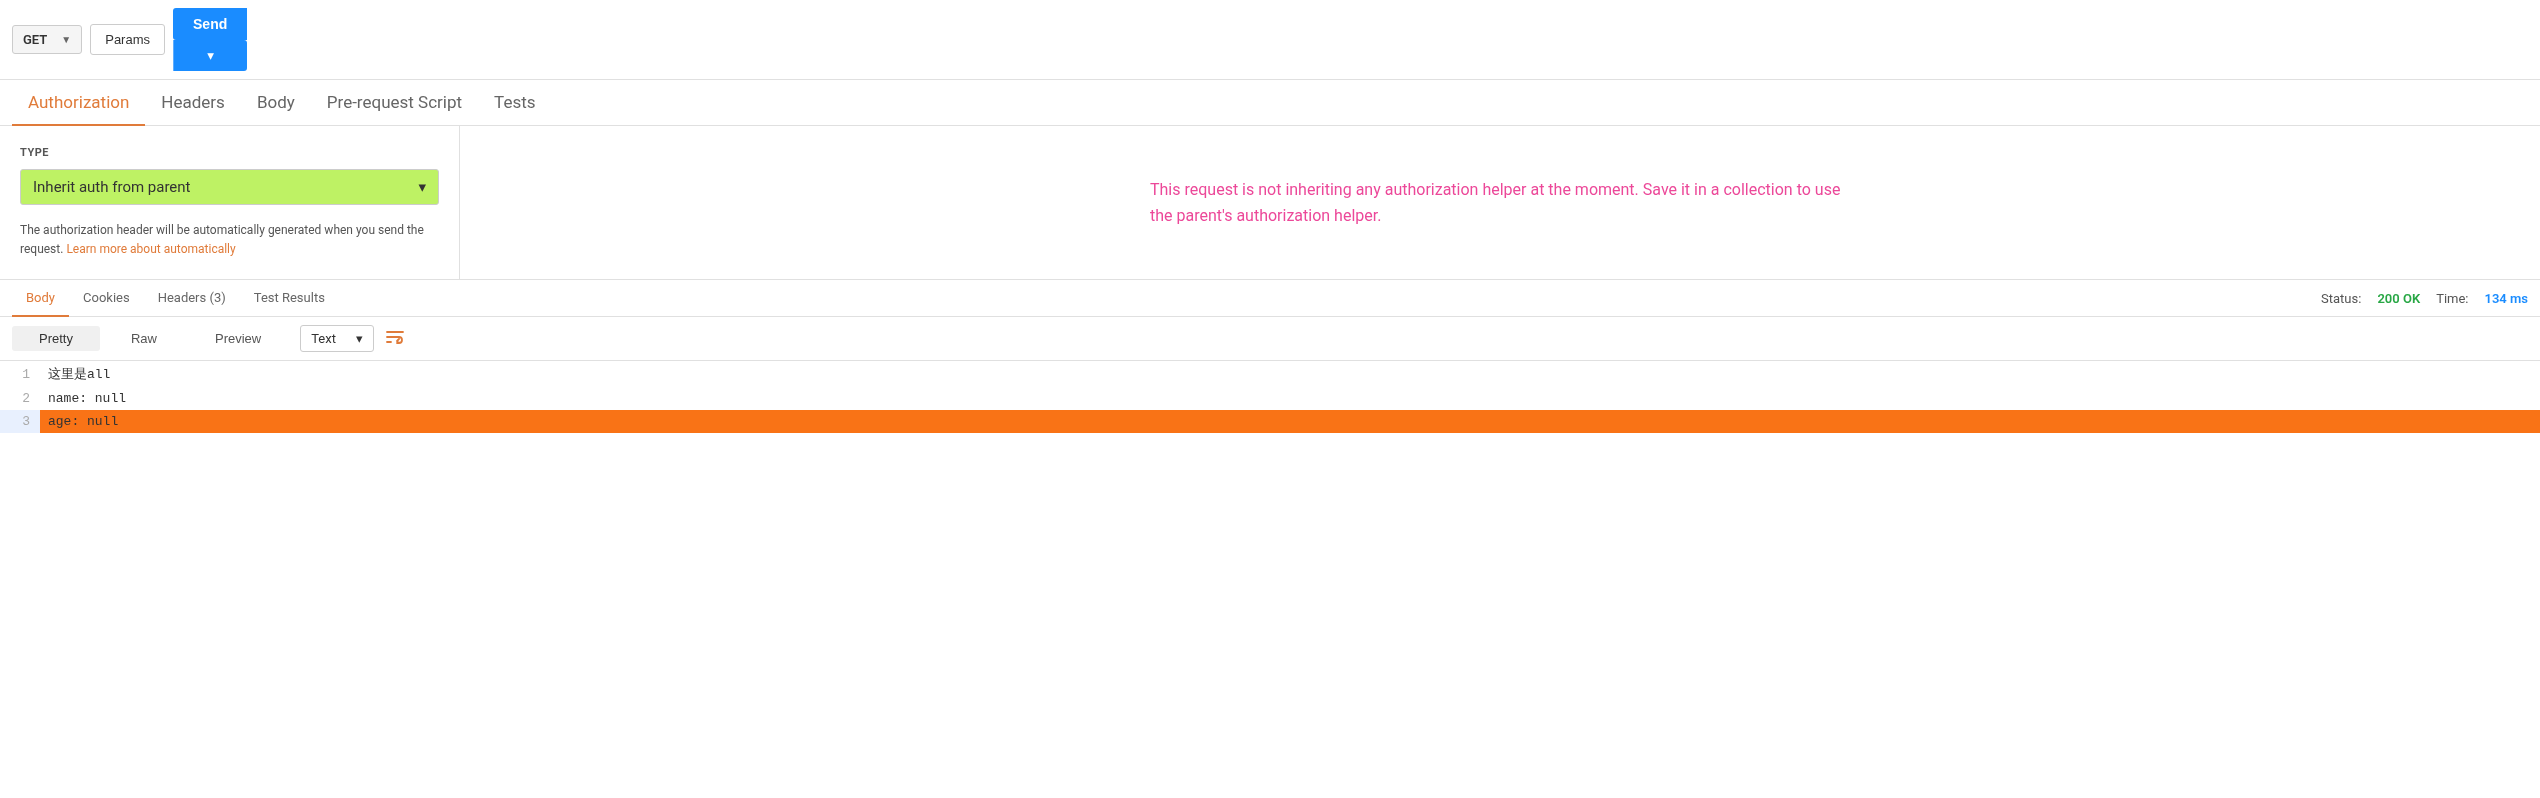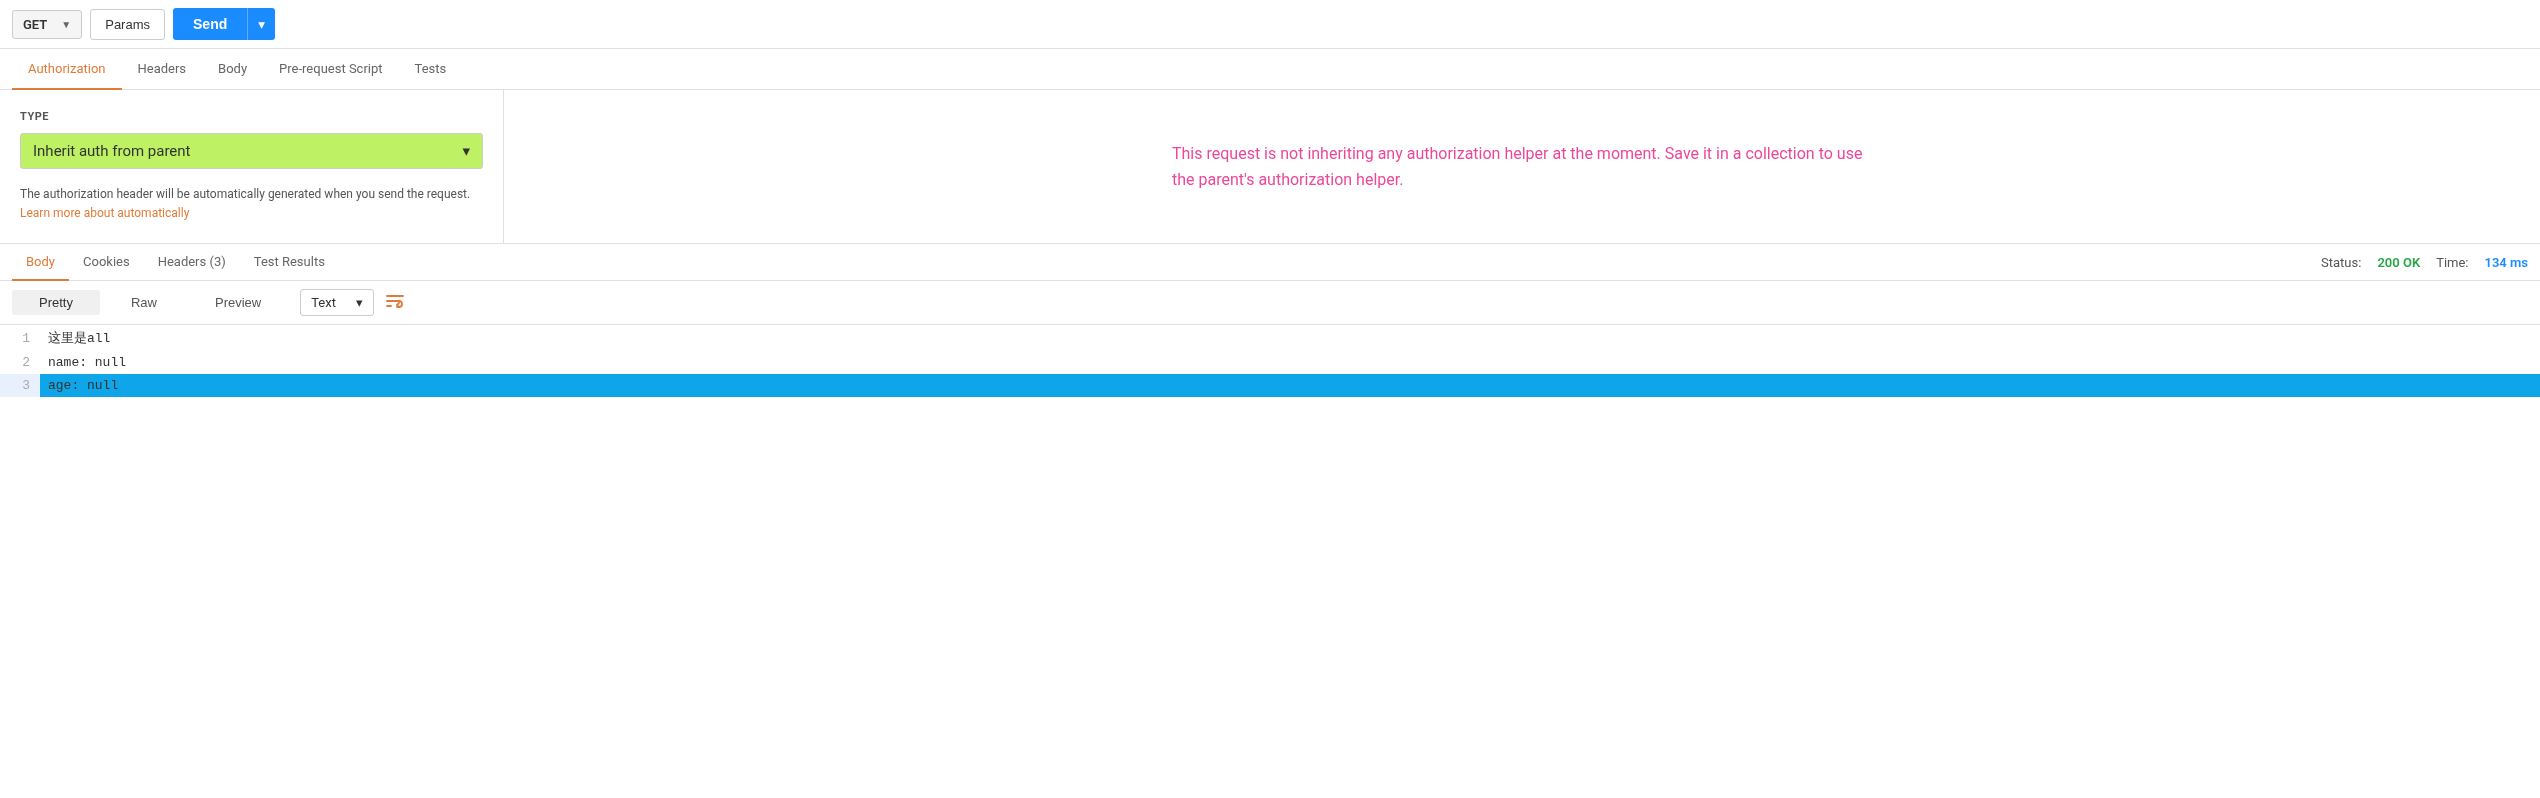--- a/index.html
+++ b/index.html
@@ -56,20 +56,21 @@
       border-radius: 3px;
       background: #fff;
       font-size: 13px;
       cursor: pointer;
       color: #333;
     }
 
     .send-btn-group {
       display: flex;
       align-items: stretch;
+      flex-direction: column;
     }
 
     .send-btn {
       padding: 8px 20px;
       background: #1a8cff;
       color: #fff;
       border: none;
       border-radius: 3px 0 0 3px;
       font-size: 14px;
       font-weight: 600;
@@ -91,39 +92,39 @@
       display: flex;
       align-items: center;
       padding: 0 12px;
       border-bottom: 1px solid #e0e0e0;
       background: #fff;
     }
 
     .tab {
       padding: 12px 16px;
       cursor: pointer;
-      font-size: 13px;
+      font-size: 17px;
       color: #666;
       border-bottom: 2px solid transparent;
       margin-bottom: -1px;
     }
 
     .tab.active {
       color: #e07b3a;
       border-bottom: 2px solid #e07b3a;
     }
 
     
     .auth-section {
       display: flex;
       border-bottom: 1px solid #e0e0e0;
     }
 
     .auth-left {
-      width: 504px;
+      width: 460px;
       padding: 20px 20px;
       border-right: 1px solid #e0e0e0;
       flex-shrink: 0;
     }
 
     .auth-right {
       flex: 1;
       padding: 20px 30px;
       display: flex;
       align-items: center;
@@ -285,21 +286,21 @@
       flex-shrink: 0;
     }
 
     .line-content {
       padding: 4px 8px;
       color: #333;
       flex: 1;
     }
 
     .code-line:last-child .line-content {
-      background: #0ea5e9;
+      background: #f97316;
     }
 
     .code-line:last-child {
       background: #e8f0fe;
     }
   </style>
 </head>
 <body>
 
 <div class="top-bar">

